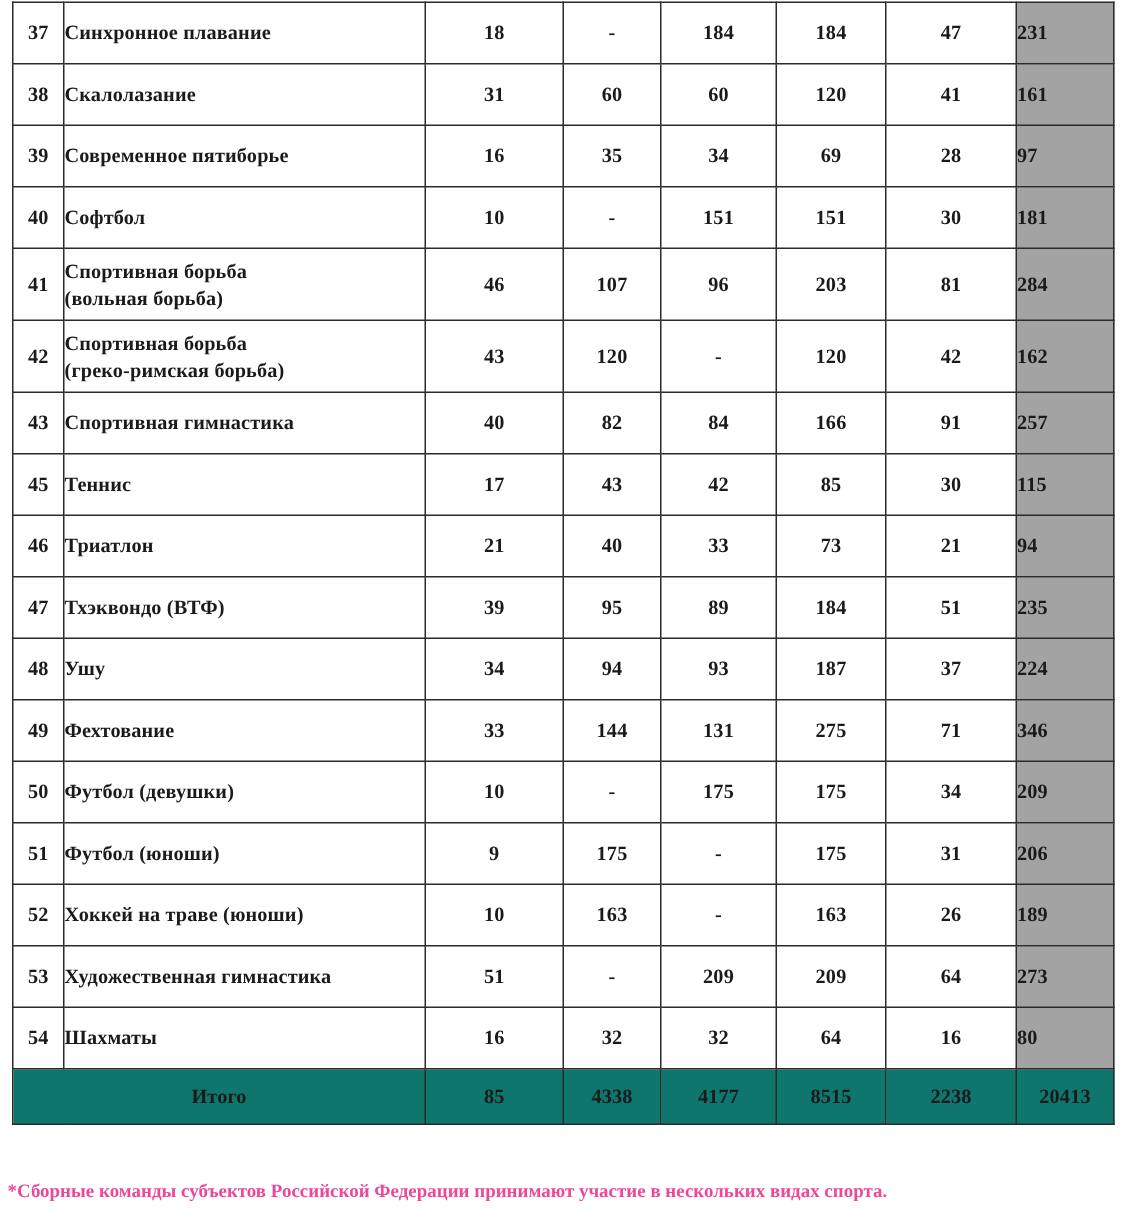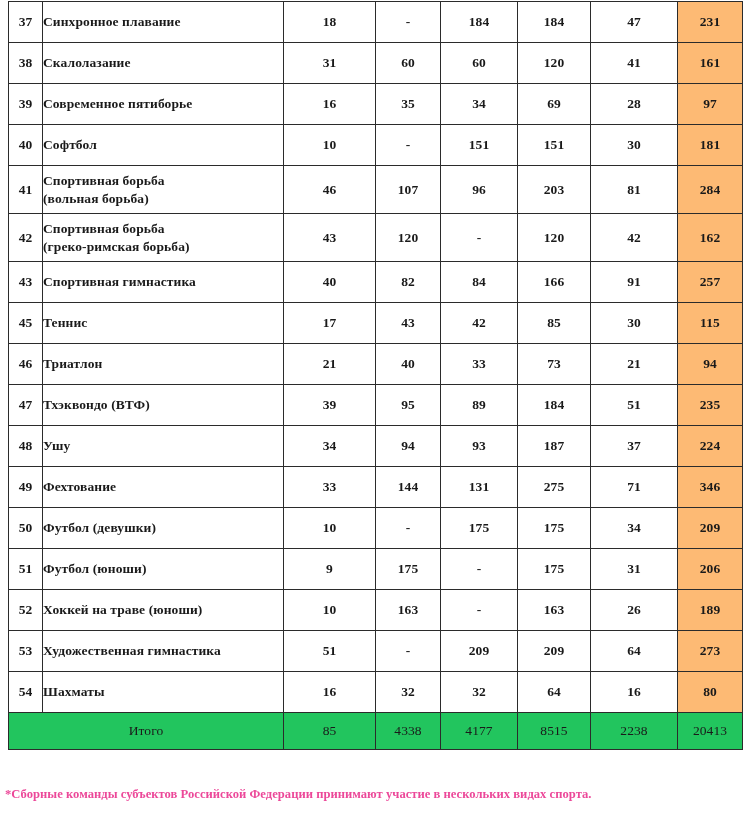--- a/index.html
+++ b/index.html
@@ -62,31 +62,31 @@
     font-weight: bold;
     letter-spacing: 0.05px;
     margin-left: 43px;
   }
   td.name .l2 { display: block; }
   td.val {
     text-align: center;
     font-weight: bold;
   }
   td.total {
-    text-align: center;
-    background: #fdba74;
+    text-align: left;
+    background: #a3a3a3;
     font-weight: bold;
   }
   tr.r-tall td { height: 47px; }
   tr.r-std td  { height: 40px; }
 
   tr.totals td {
-    background: #22c55e;
+    background: #0f766e;
     height: 36px;
-    font-weight: normal;
+    font-weight: bold;
   }
   td.totals-label {
     text-align: center;
     font-weight: bold;
     letter-spacing: 0.4px;
   }
   .footnote {
     position: absolute;
     left: 5px;
     top: 787px;

